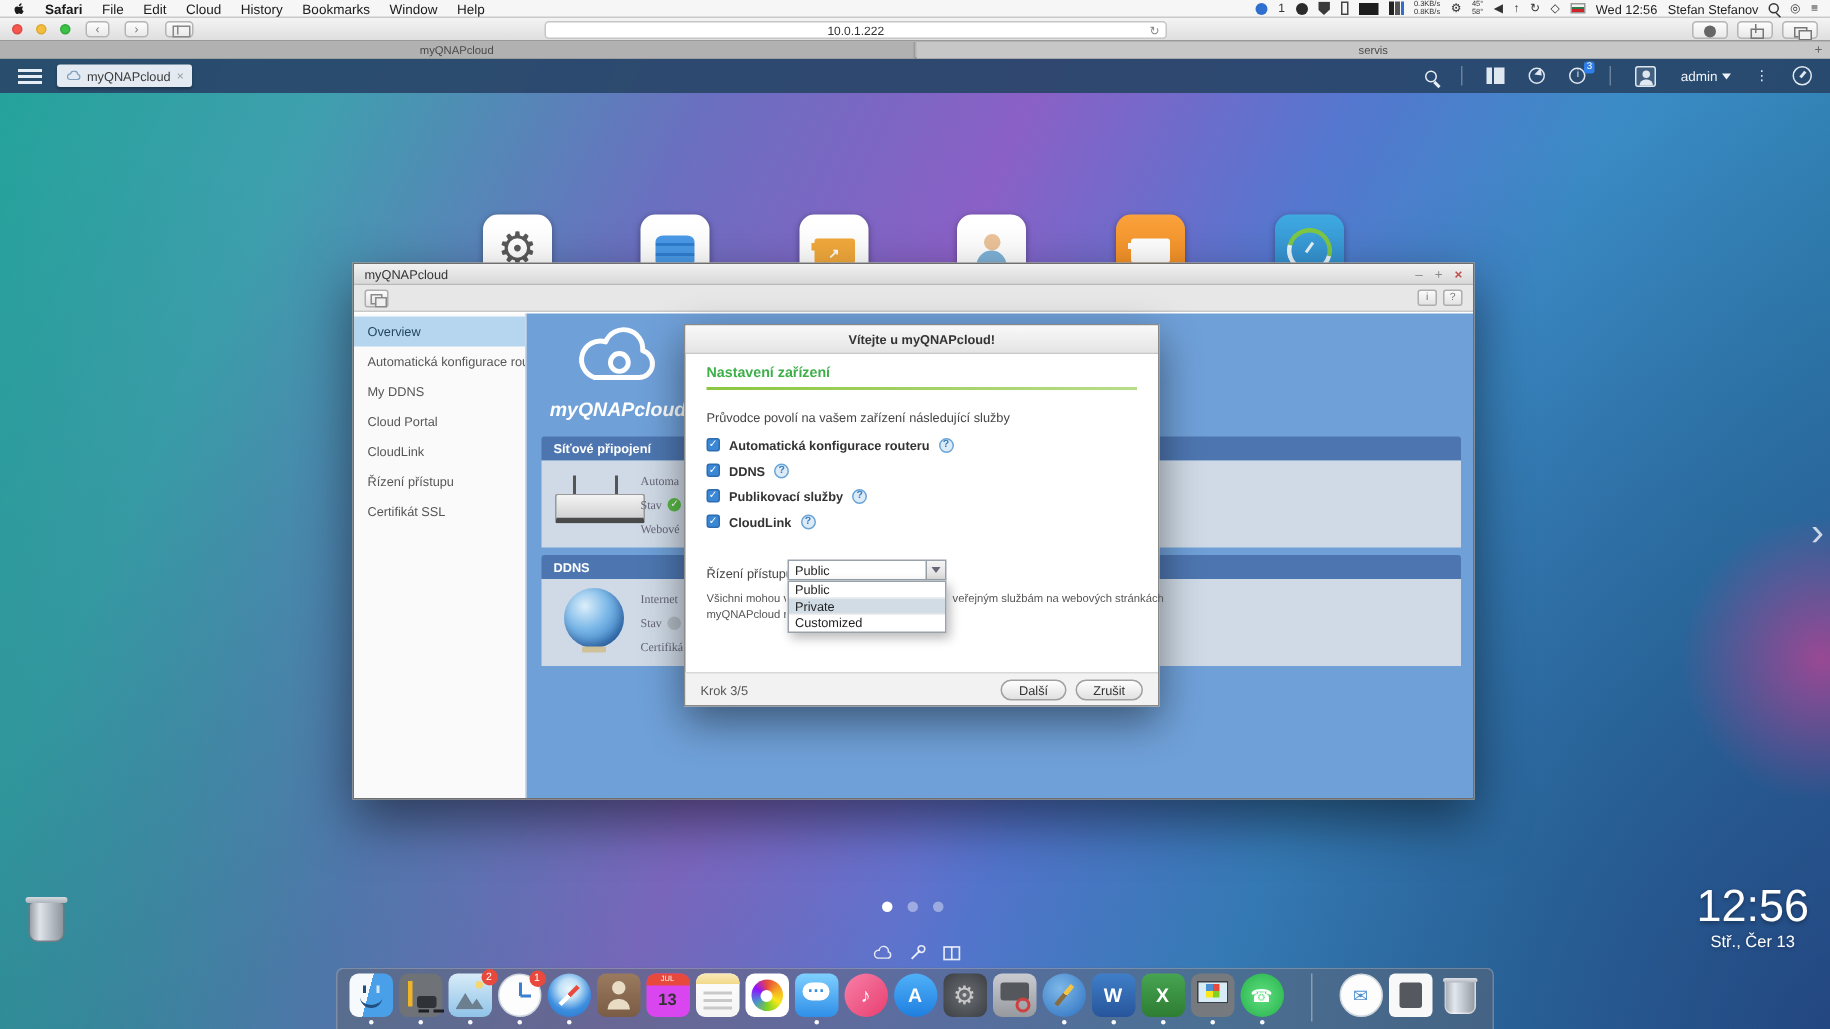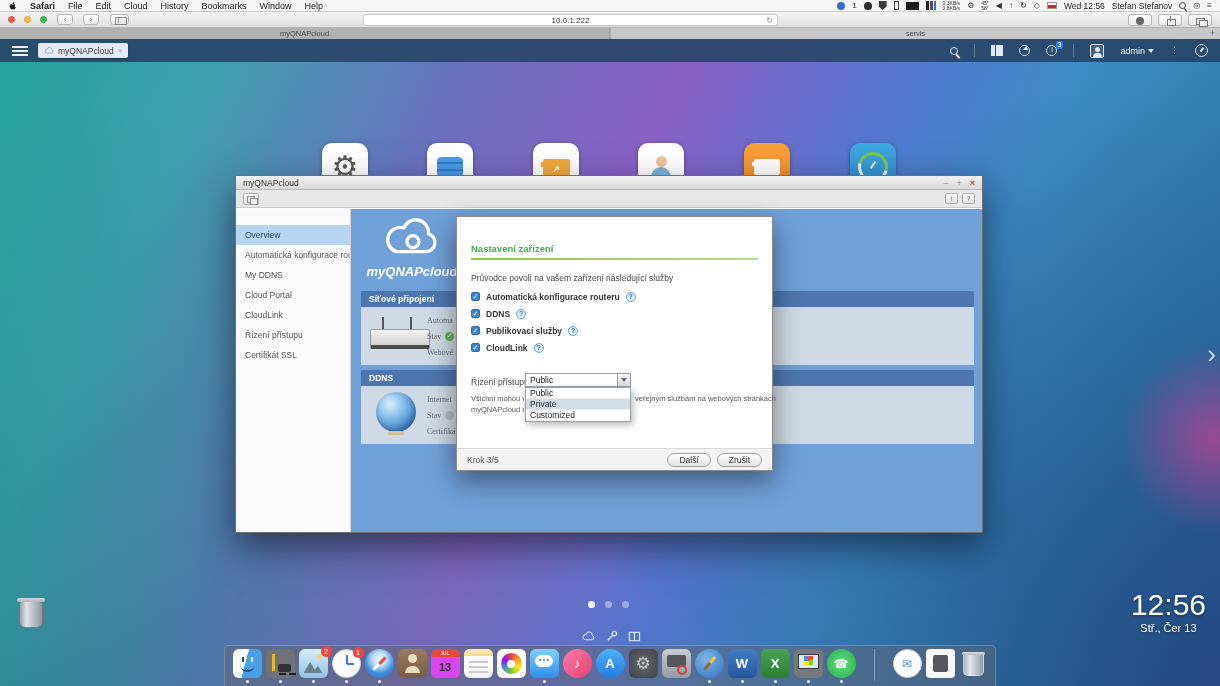--- a/index.html
+++ b/index.html
@@ -124,21 +124,21 @@
 .w-title { font-size:8.5px; color:#333; }
 .w-controls { margin-left:auto; display:flex; gap:8px; font-size:9px; color:#8a8a8a; line-height:12px; }
 .w-close { color:#c0504d; font-weight:bold; }
 .w-toolbar { height:18px; background:#e7e7e7; border-bottom:1px solid #c9c9c9; display:flex; align-items:center; padding:0 7px; }
 .wt-btn { width:16px; height:12px; border:1px solid #aeaeae; border-radius:2px; background:linear-gradient(#fbfbfb,#e3e3e3); position:relative; }
 .wt-btn::before { content:""; position:absolute; left:3px; top:2px; width:6px; height:5px; border:1px solid #8a8a8a; }
 .wt-btn::after { content:""; position:absolute; left:6px; top:4px; width:6px; height:5px; border:1px solid #8a8a8a; background:#f0f0f0; }
 .wt-right { margin-left:auto; display:flex; gap:4px; }
 .wt-sm { width:13px; height:11px; border:1px solid #aeaeae; border-radius:2px; background:linear-gradient(#fbfbfb,#e3e3e3); font-size:7px; color:#777; text-align:center; line-height:10px; }
 .w-body { position:absolute; left:0; top:33px; right:0; bottom:0; }
-.w-side { position:absolute; left:0; top:0; bottom:0; width:115px; background:#fafafa; border-right:1px solid #d5d5d5; padding-top:16px; }
+.w-side { position:absolute; left:0; top:0; bottom:0; width:115px; background:#fafafa; border-right:1px solid #d5d5d5; padding-top:2px; }
 .side-item { font-size:8.5px; color:#555; padding:5px 9px; white-space:nowrap; overflow:hidden; }
 .side-item.selected { background:#b5d6ee; color:#24455f; }
 .w-main { position:absolute; left:115px; top:0; right:0; bottom:0; background:#6fa0d8; overflow:hidden; }
 .logo { position:absolute; left:4px; top:8px; width:114px; text-align:center; z-index:1; }
 .logo-text { font-size:13px; font-weight:bold; font-style:italic; color:#fff; margin-top:1px; }
 .panel { position:absolute; left:10px; right:8px; z-index:1; }
 .p1 { top:82px; } .p2 { top:161px; }
 .p-head { height:16px; background:rgba(73,113,172,0.9); color:#fff; font-weight:bold; font-size:8.5px; line-height:16px; padding:0 8px; border-radius:2px 2px 0 0; }
 .p-body { position:relative; height:58px; background:#cfdae6; }
 .p-rows { position:absolute; left:66px; top:5px; font-size:8px; color:#667;font-family:Liberation Serif, serif; }
@@ -464,20 +464,21 @@
               <div class="p-row">
                   <span>Certifiká</span>
                 </div>
             </div>
           </div>
         </div>
       </div>
     </div>
 
     <div id="dialog">
+      <div class="d-head">Vítejte u myQNAPcloud!</div>
       <div class="d-heading">Nastavení zařízení</div>
       <div class="d-hr"></div>
       <div class="d-intro">Průvodce povolí na vašem zařízení následující služby</div>
       <div class="d-services">
 
           <div class="svc-row">
             <span class="cbx"></span>
             <span class="svc-label">Automatická konfigurace routeru</span>
             <span class="helpi"></span>
           </div>

